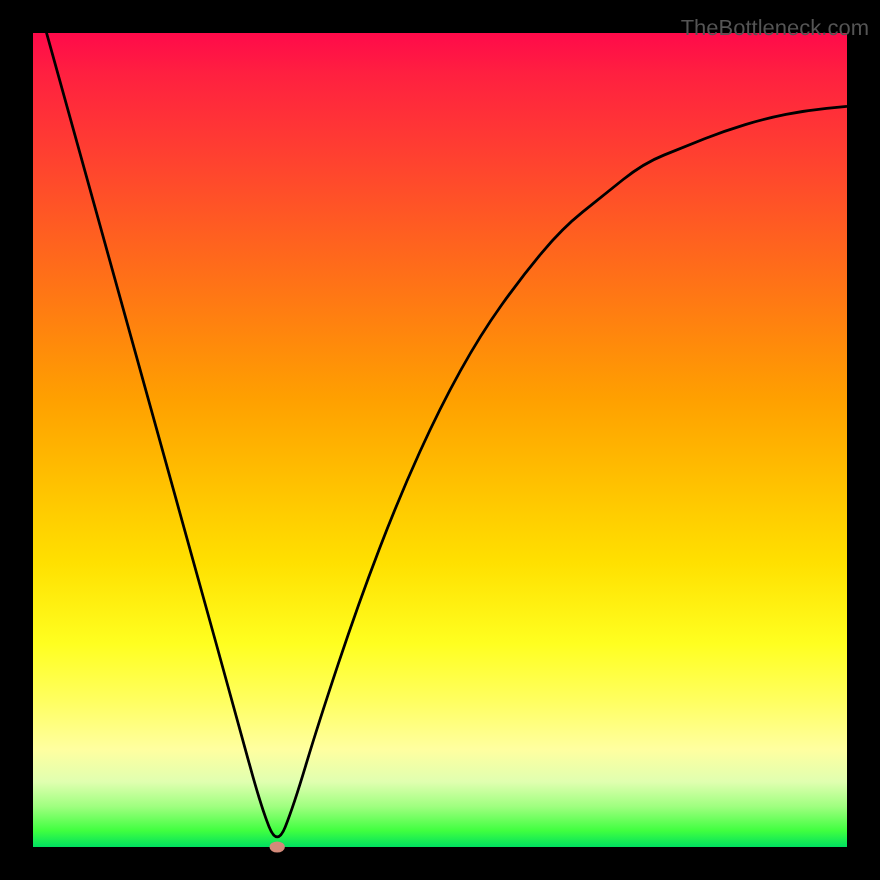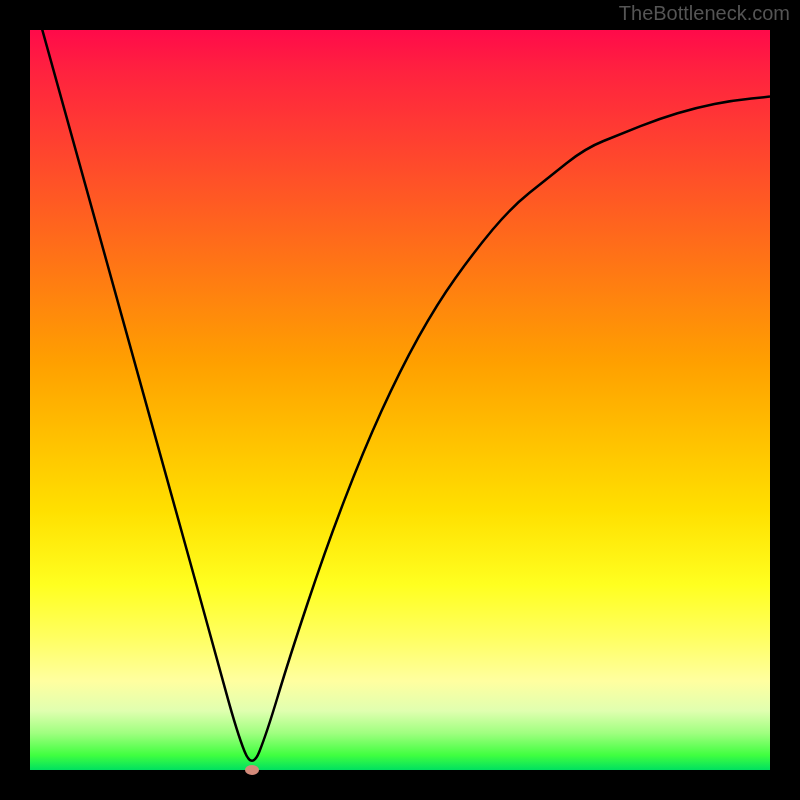--- a/index.html
+++ b/index.html
@@ -9,21 +9,21 @@
     }
     body {
       width: 800px;
       height: 800px;
       background: #000;
       position: relative;
       overflow: hidden;
     }
     .watermark {
       position: absolute;
-      top: 2px;
+      top: 15px;
       right: 10px;
       color: #555;
       font-family: Arial, sans-serif;
       font-size: 20px;
       z-index: 10;
     }
     .plot-area {
       position: absolute;
       left: 30px;
       top: 30px;

